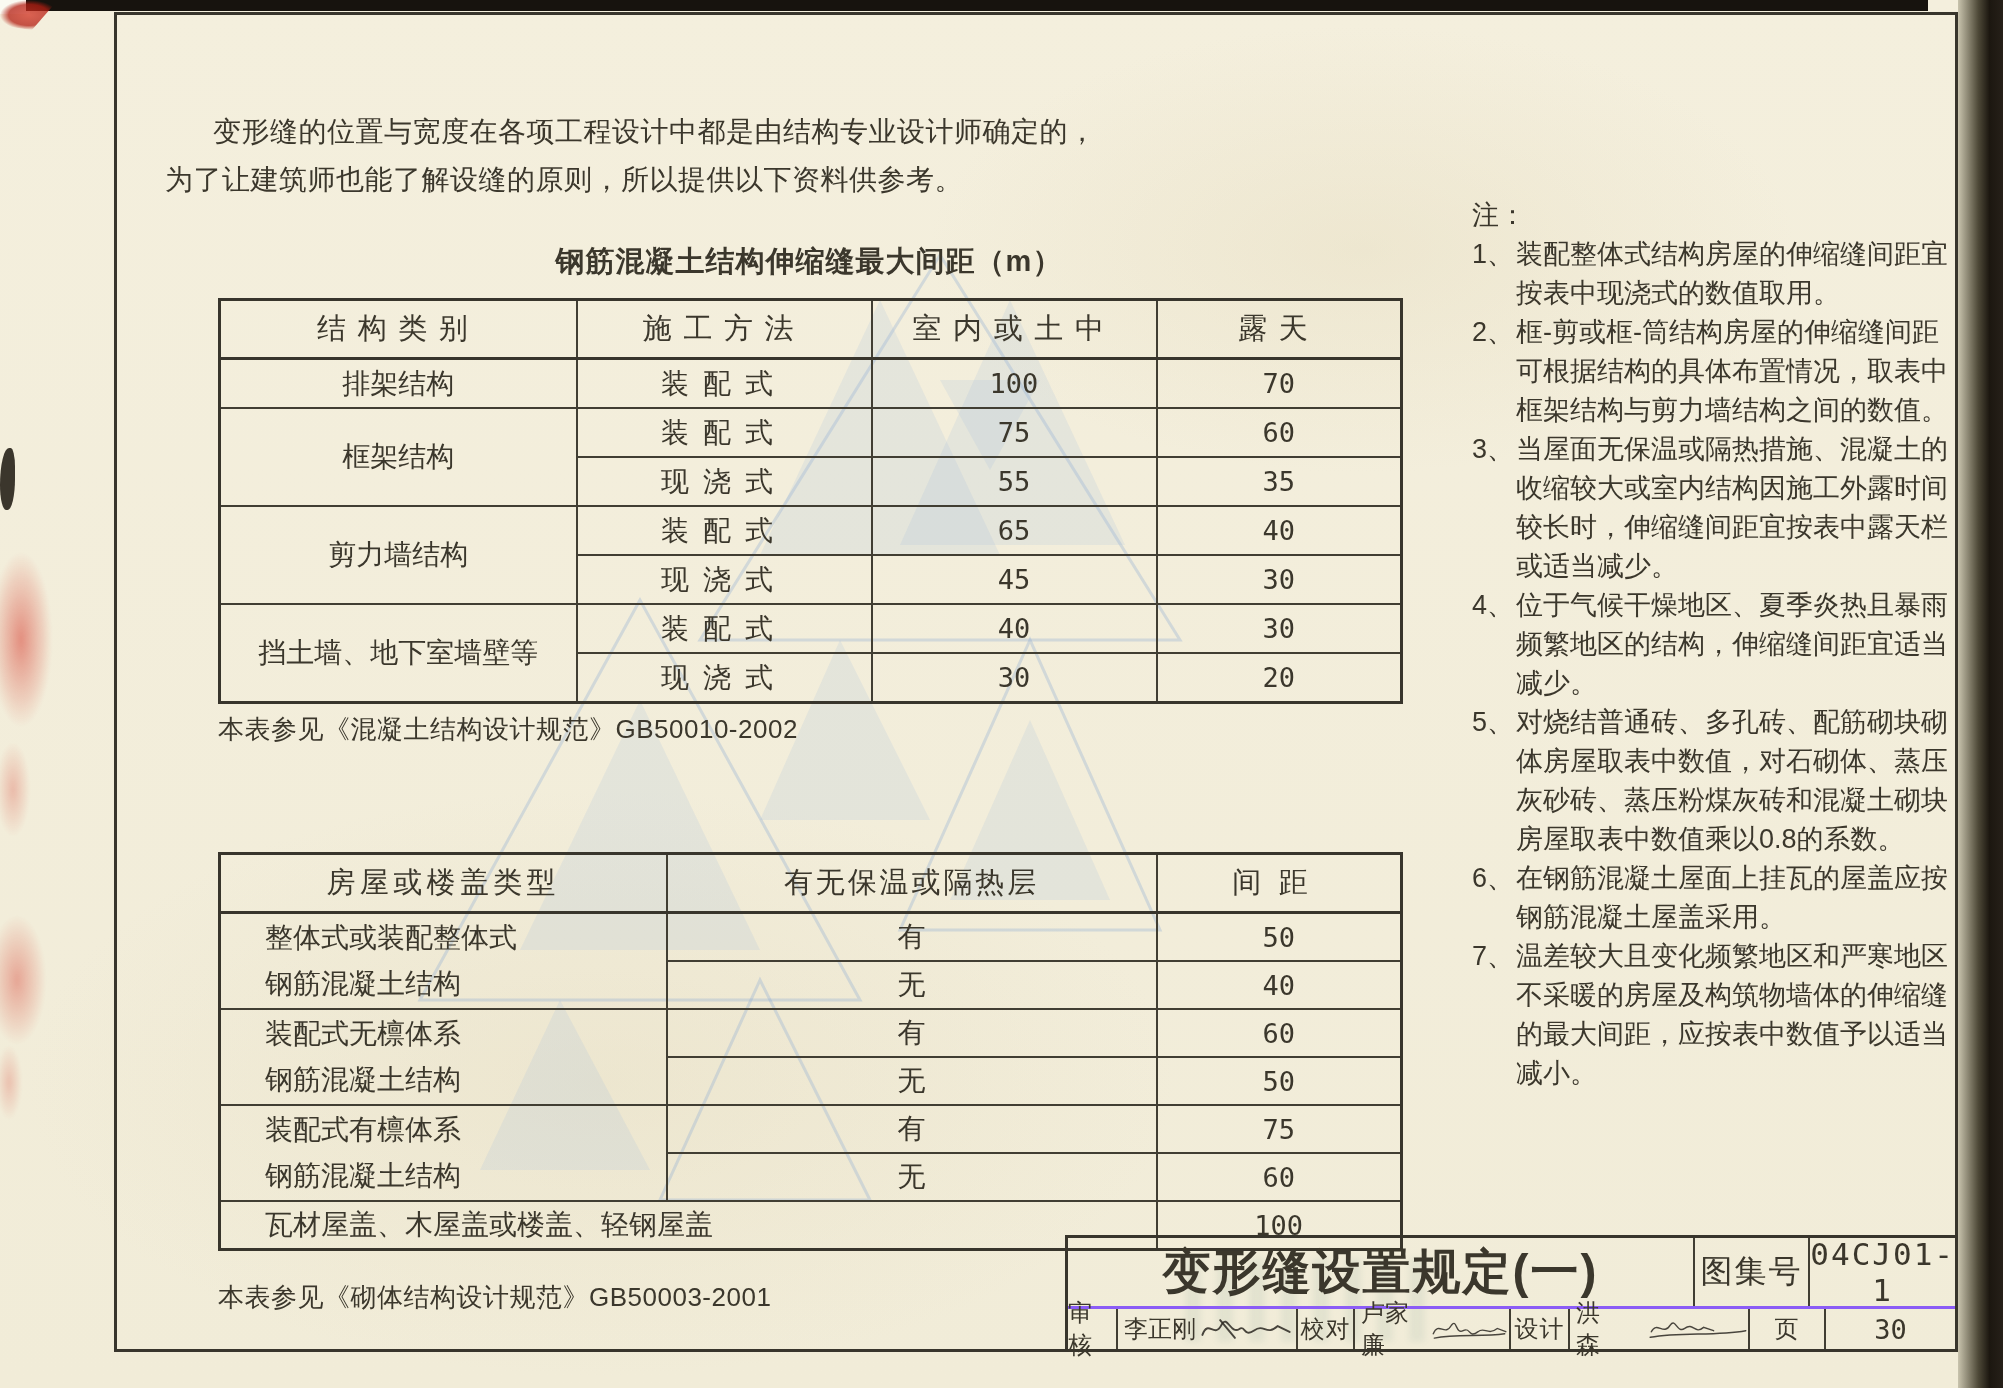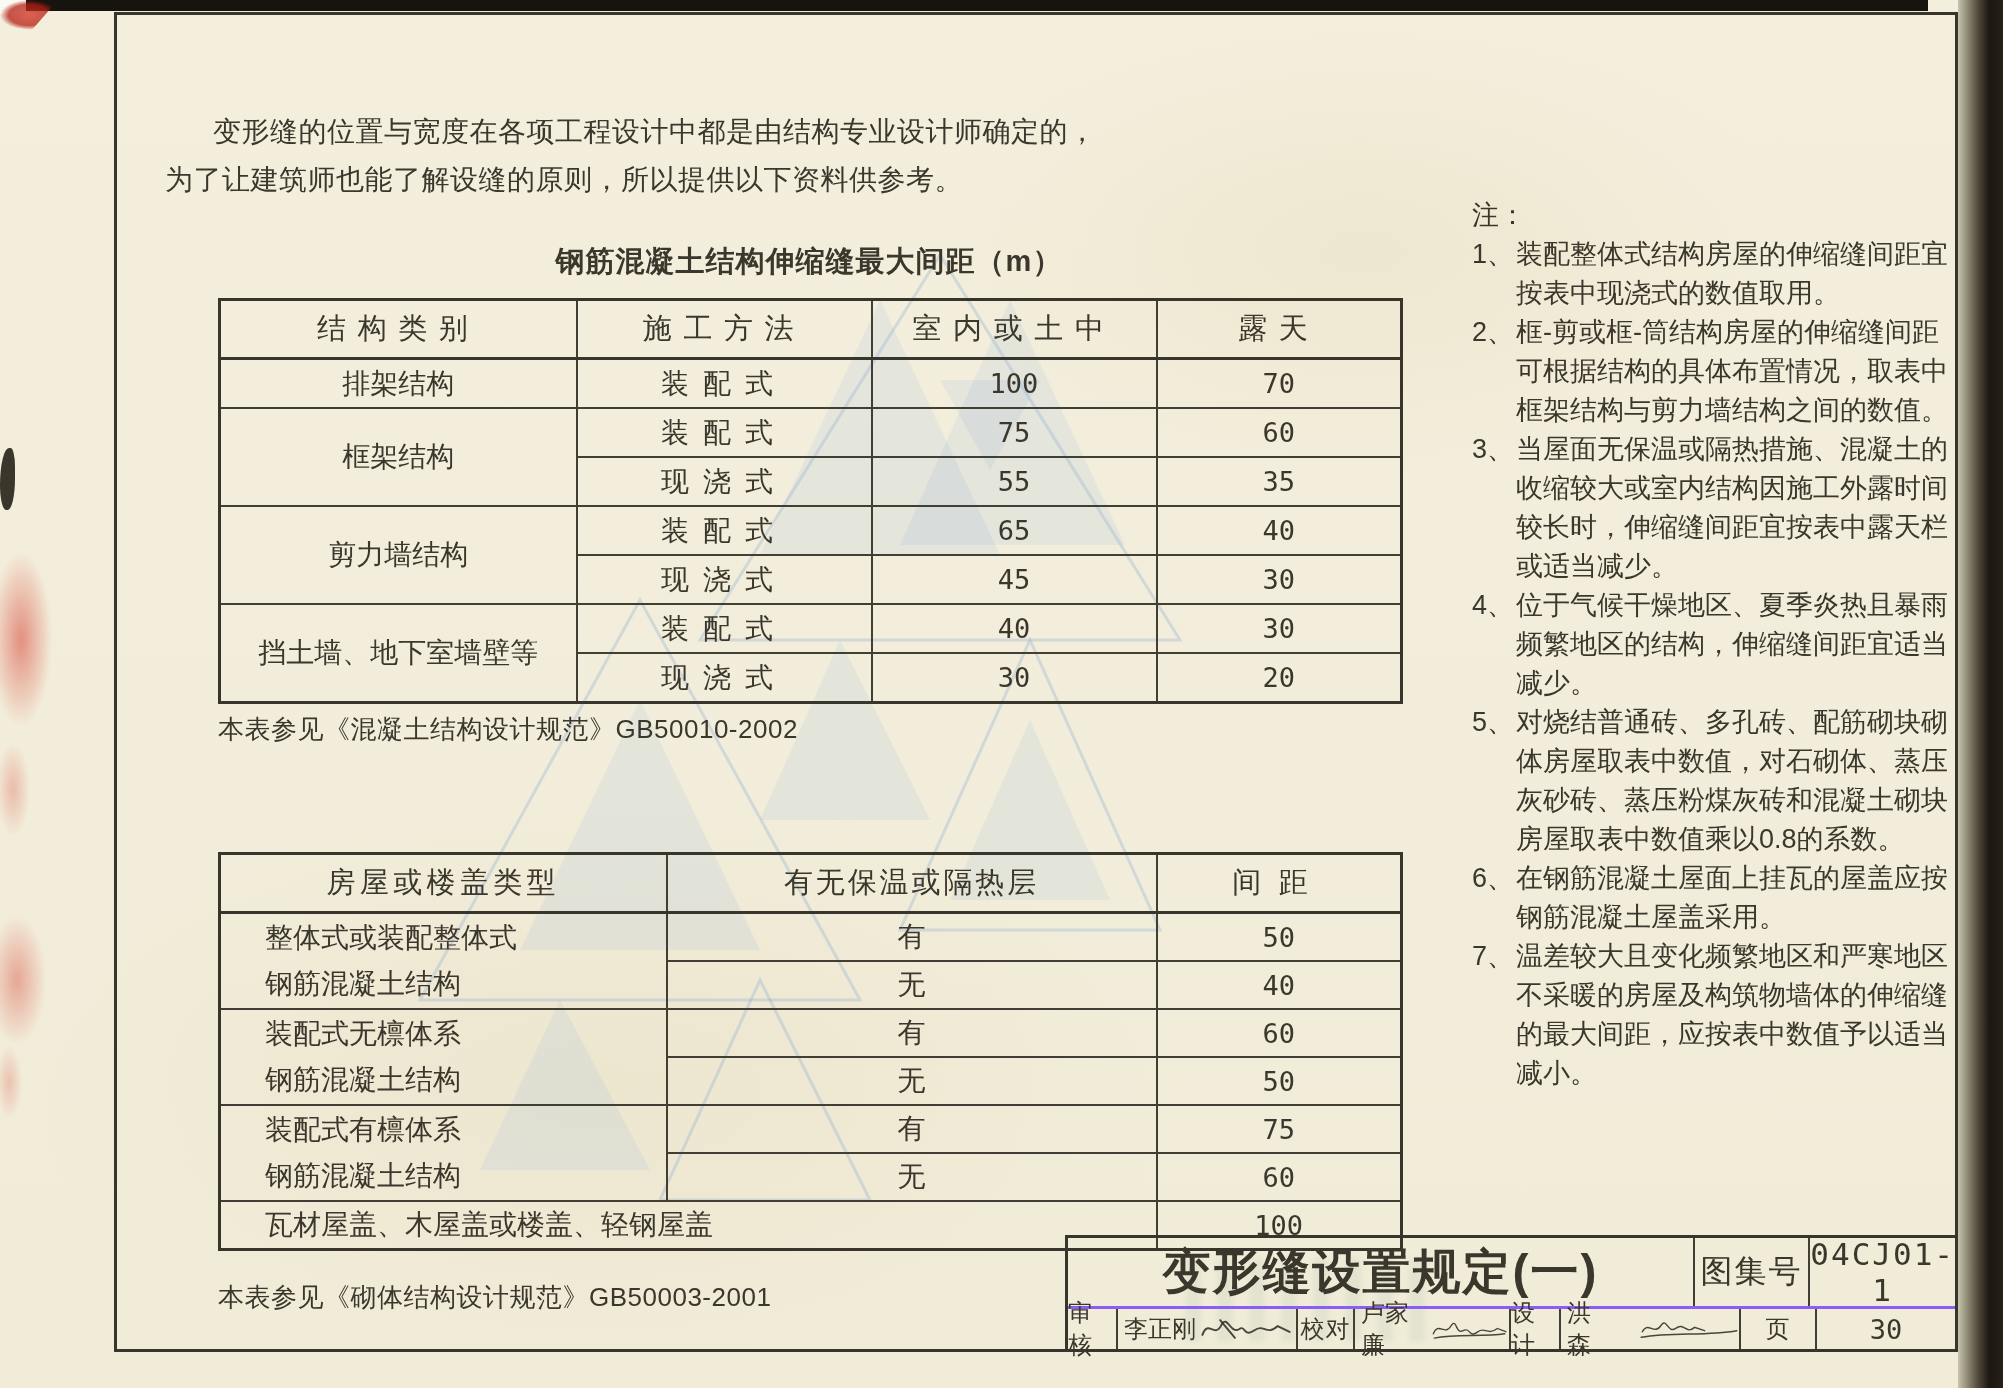--- a/index.html
+++ b/index.html
@@ -74,21 +74,21 @@
     border-top:3px solid #38352c;border-left:3px solid #38352c;z-index:12;}
   .tb-r1{display:flex;height:68px;box-sizing:border-box;text-align:center;}
   .tb-r2{display:flex;height:43px;box-sizing:border-box;border-top:3px solid #8b5cf6;justify-content:flex-end;}
   .tb-cell{box-sizing:border-box;display:flex;align-items:center;justify-content:center;overflow:visible;}
   .tb-cell+.tb-cell{border-left:2px solid #413e33;}
   .tb-title{width:633px;font-size:48px;font-weight:bold;letter-spacing:2px;}
   .tb-atlas-label{width:117px;font-size:32px;letter-spacing:2px;}
   .tb-atlas-no{flex:1;font-family:"DejaVu Sans Mono",monospace;font-size:31px;letter-spacing:2px;}
   .r2-lab{font-size:24px;letter-spacing:1px;}
   .w48{width:48px;}.w180{width:180px;}.w57{width:57px;}.w156{width:156px;gap:6px;}
-  .w50{width:50px;}.w76{width:76px;}.wlast{flex:1;}
+  .w50{width:59px;}.w76{width:76px;}.wlast{flex:1;}
   .name{justify-content:flex-start;padding-left:6px;font-size:24px;}
   .name svg{margin-left:2px;overflow:visible;}
   .sig path{stroke:#2c2822;stroke-width:2.6;fill:none;opacity:.85;stroke-linecap:round;}
 </style>
 </head>
 <body>
 
 <div class="page">
   <div class="paper"></div>
 

